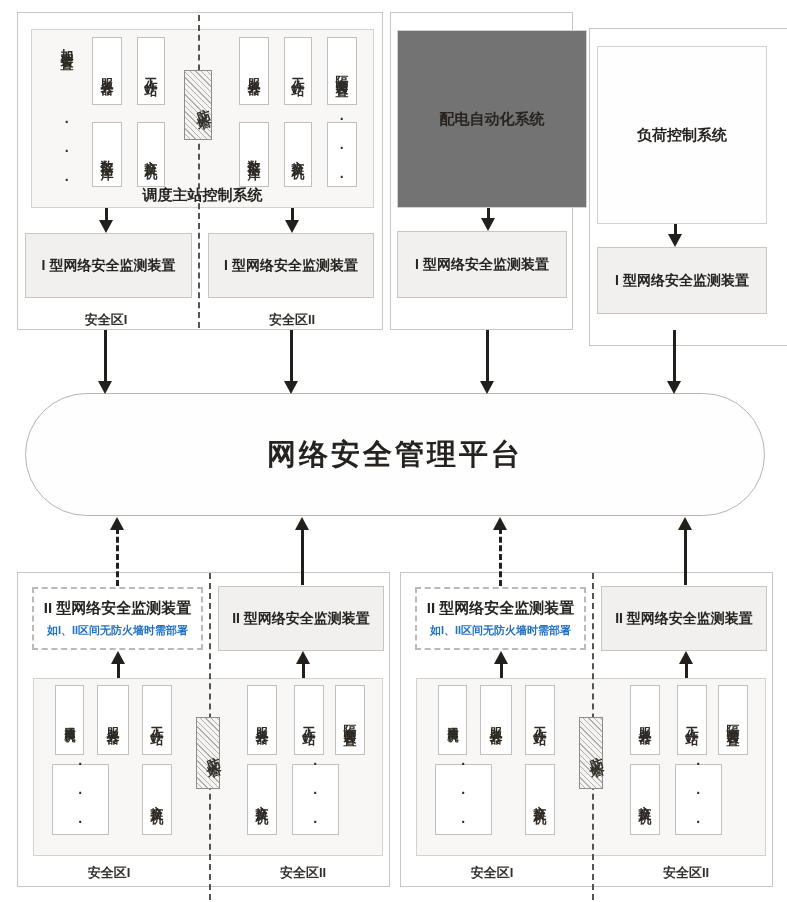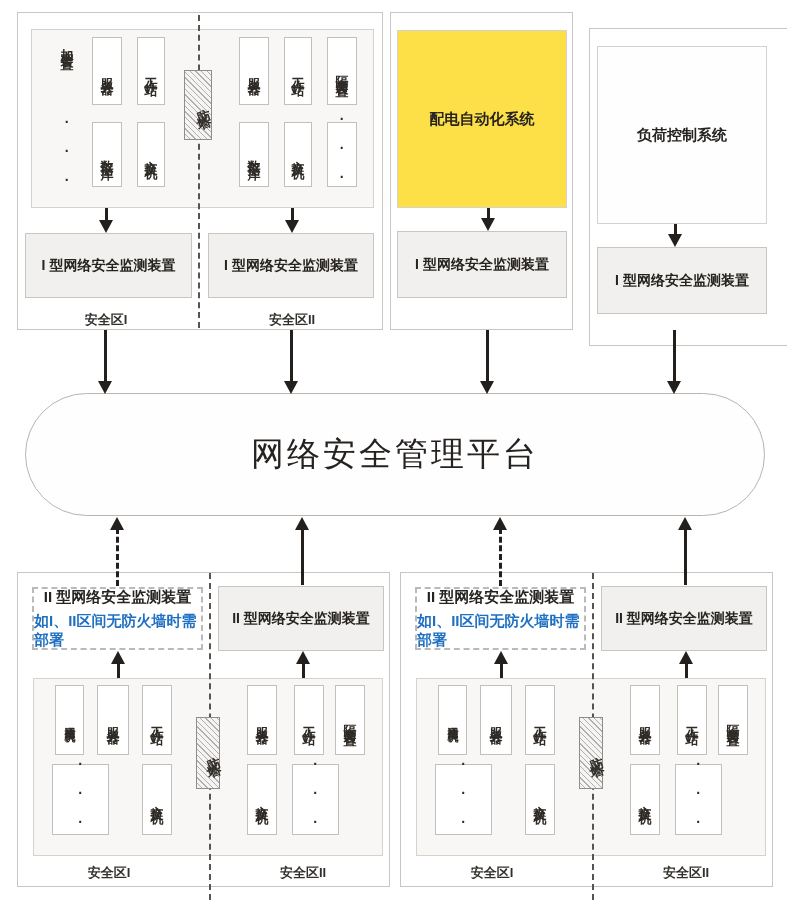--- a/index.html
+++ b/index.html
@@ -26,28 +26,28 @@
   .syslabel{position:absolute;left:0;right:0;bottom:2px;text-align:center;
             font-weight:700;font-size:15px;color:#262320;z-index:2;}
   .centerlabel{position:absolute;display:flex;align-items:center;justify-content:center;
                font-weight:700;font-size:15px;color:#262320;}
   .graybox{position:absolute;background:#f1f0ee;border:1px solid #c8c6c2;box-sizing:border-box;
            display:flex;align-items:center;justify-content:center;
            font-weight:700;font-size:14px;color:#262320;z-index:2;}
   .dashbox{position:absolute;background:#fff;border:2px dashed #bcbab6;box-sizing:border-box;
            display:flex;flex-direction:column;align-items:center;justify-content:center;gap:5px;z-index:2;}
   .dashbox .main{font-weight:700;font-size:15px;color:#262320;}
-  .dashbox .note{font-weight:700;font-size:15px;color:#1f70c2;}
+  .dashbox .note{font-weight:700;font-size:11px;color:#1f70c2;}
   .zonelabel{position:absolute;width:120px;text-align:center;font-size:13px;
              font-weight:600;color:#33302c;z-index:2;}
   .vdash{position:absolute;width:0;border-left:2px dashed #57534f;z-index:1;}
   .platform{position:absolute;left:25px;top:393px;width:740px;height:123px;background:#fefefe;
             border:1px solid #b8b4b0;border-radius:62px;box-sizing:border-box;
             display:flex;align-items:center;justify-content:center;}
-  .platform-label{font-size:33px;font-weight:400;letter-spacing:3px;color:#262220;}
+  .platform-label{font-size:29px;font-weight:700;letter-spacing:3px;color:#262220;}
   .arrow{position:absolute;width:14px;z-index:4;}
   .arrow .stem{position:absolute;left:5.5px;width:3px;background:#231f1c;}
   .arrow .stem.dashedstem{width:0;background:none;border-left:3px dashed #231f1c;}
   .arrow.down .stem{top:0;bottom:11px;}
   .arrow.down .head{position:absolute;bottom:0;left:0;width:0;height:0;
       border-left:7px solid transparent;border-right:7px solid transparent;border-top:13px solid #231f1c;}
   .arrow.up .stem{top:11px;bottom:0;}
   .arrow.up .head{position:absolute;top:0;left:0;width:0;height:0;
       border-left:7px solid transparent;border-right:7px solid transparent;border-bottom:13px solid #231f1c;}
 </style>
@@ -92,40 +92,41 @@
         </div>
       <div class="comp" style="left:207px;top:92px;width:30px;height:65px">
         <span class="vtext">数据库</span>
         </div>
       <div class="comp" style="left:252px;top:92px;width:28px;height:65px">
         <span class="vtext">交换机</span>
         </div>
       <div class="dotsbox" style="left:295px;top:92px;width:30px;height:65px">
         <span class="dotsv">···</span>
         </div>
+      <div class="syslabel">调度主站控制系统</div>
     </div>
 
     <div class="arrow down" style="left:81px;top:195px;height:25px">
         <div class="stem"></div>
         <div class="head"></div>
       </div>
     <div class="arrow down" style="left:267px;top:195px;height:25px">
         <div class="stem"></div>
         <div class="head"></div>
       </div>
 
     <div class="graybox" style="left:7px;top:220px;width:167px;height:65px">I 型网络安全监测装置</div>
     <div class="graybox" style="left:190px;top:220px;width:166px;height:65px">I 型网络安全监测装置</div>
 
     <div class="zonelabel" style="left:28px;top:298px">安全区I</div>
     <div class="zonelabel" style="left:214px;top:298px">安全区II</div>
   </div>
 
   <div class="container" style="left:390px;top:12px;width:183px;height:318px">
-    <div class="sysbox" style="left:6px;top:17px;width:170px;height:178px;background:#fde047">
+    <div class="sysbox" style="left:6px;top:17px;width:190px;height:178px;background:#737373">
       <div class="centerlabel" style="left:0;top:0;right:0;bottom:0">配电自动化系统</div>
     </div>
     <div class="arrow down" style="left:90px;top:195px;height:23px">
         <div class="stem"></div>
         <div class="head"></div>
       </div>
     <div class="graybox" style="left:6px;top:218px;width:170px;height:67px">I 型网络安全监测装置</div>
   </div>
 
   <div class="container" style="left:589px;top:28px;width:219px;height:318px">

